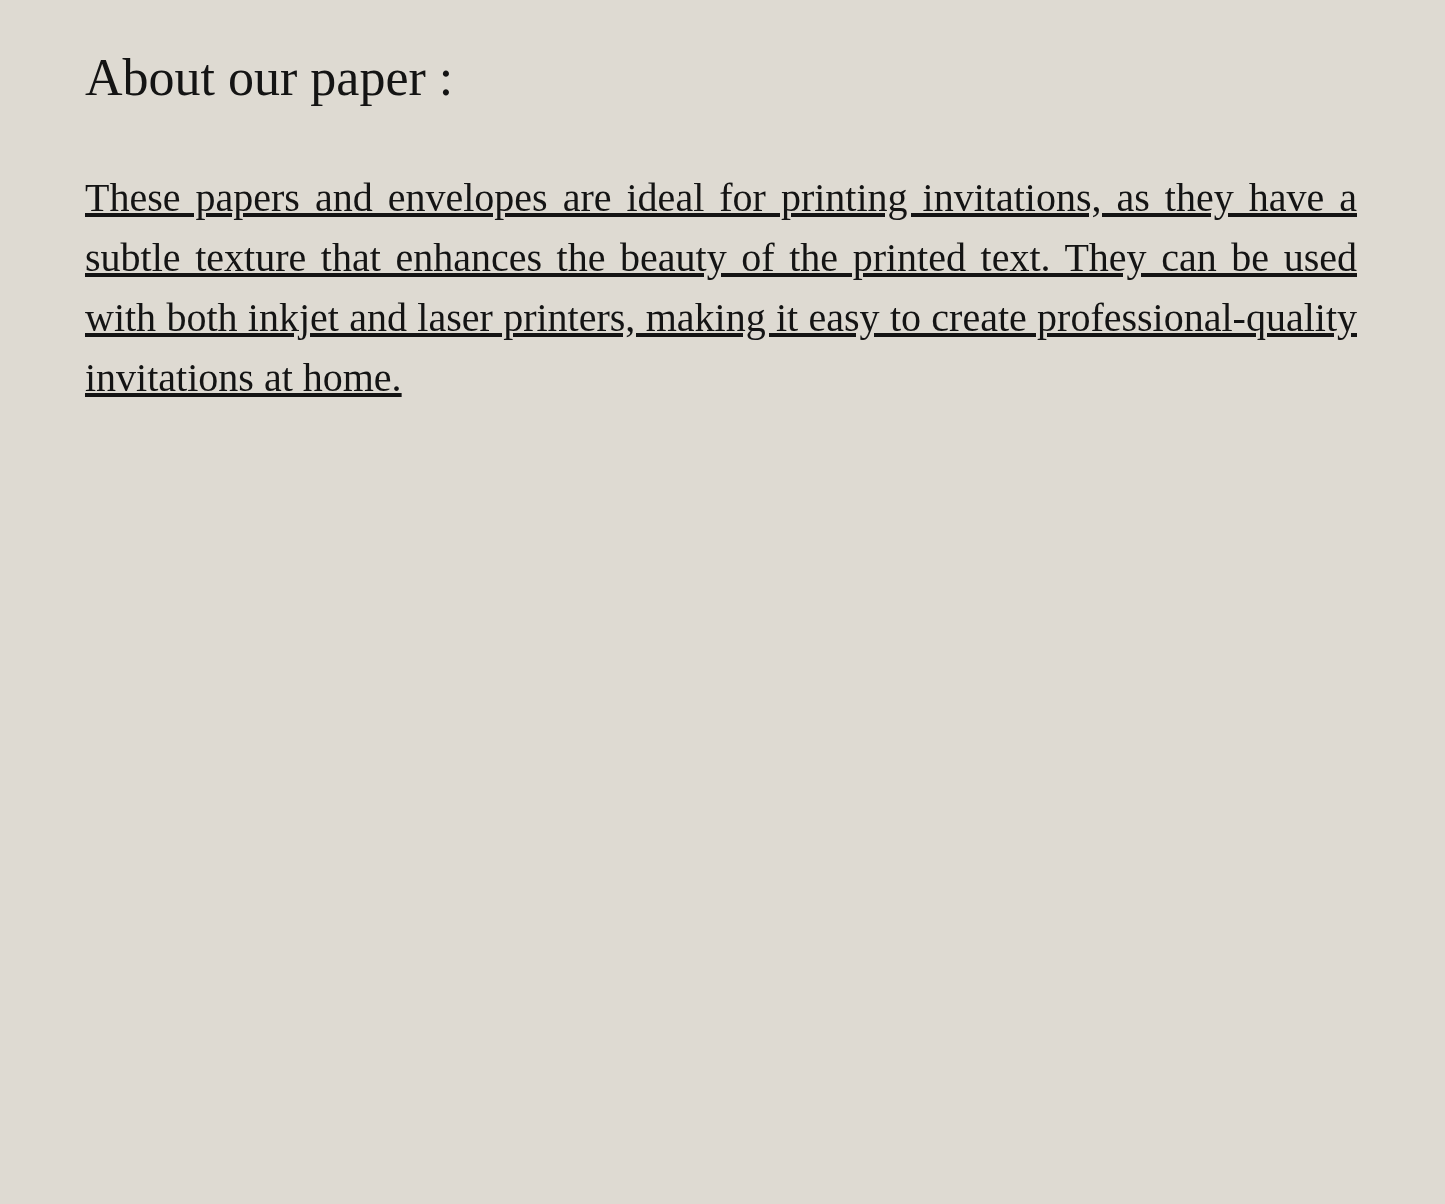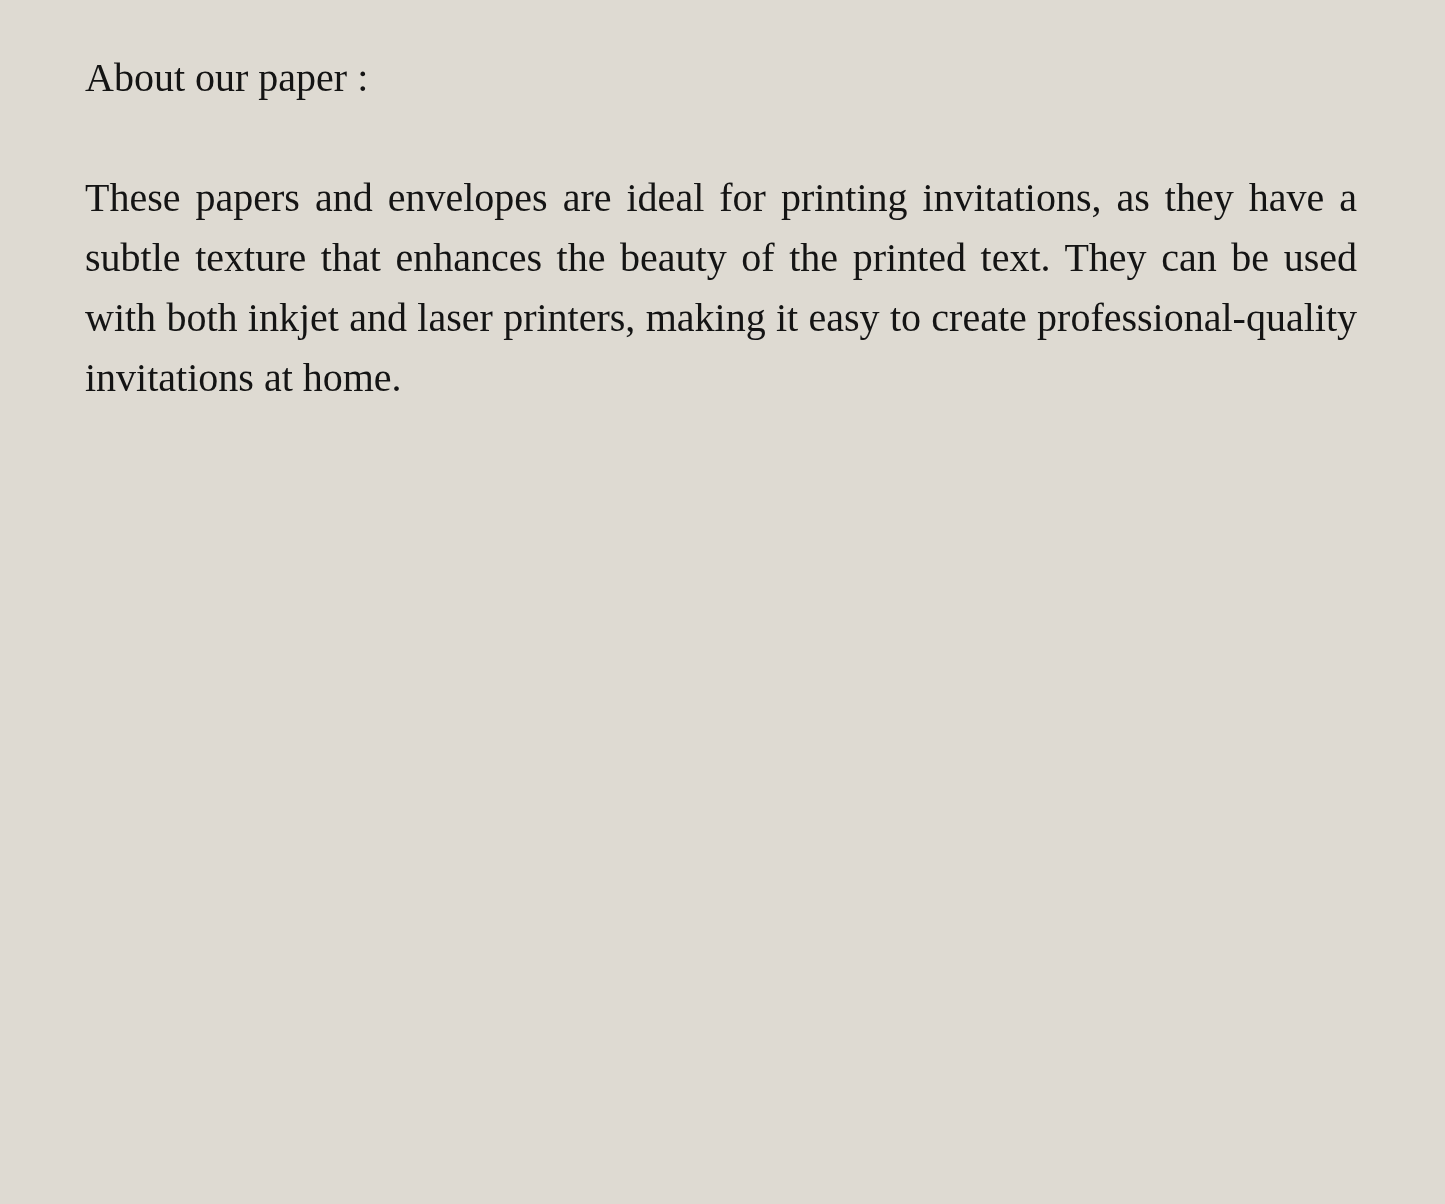--- a/index.html
+++ b/index.html
@@ -14,35 +14,36 @@
     font-family: "Liberation Serif", "DejaVu Serif", serif;
   }
   .page {
     box-sizing: border-box;
     width: 1445px;
     height: 1204px;
     padding: 48px 88px 0 85px;
     color: #141414;
   }
   .heading {
-    font-size: 40px;
+    font-size: 52px;
     line-height: 60px;
     text-align: left;
     margin: 0 0 60px 0;
     white-space: pre;
   }
   .paragraph {
     font-size: 40px;
     line-height: 60px;
     text-align: justify;
     text-justify: inter-word;
     margin: 0 0 60px 0;
   }
   .paragraph:last-child {
     margin-bottom: 0;
+    text-decoration: underline;
   }
 </style>
 </head>
 <body>
 
 <div class="page">
   <div class="heading">About our paper :</div>
 
 
 

